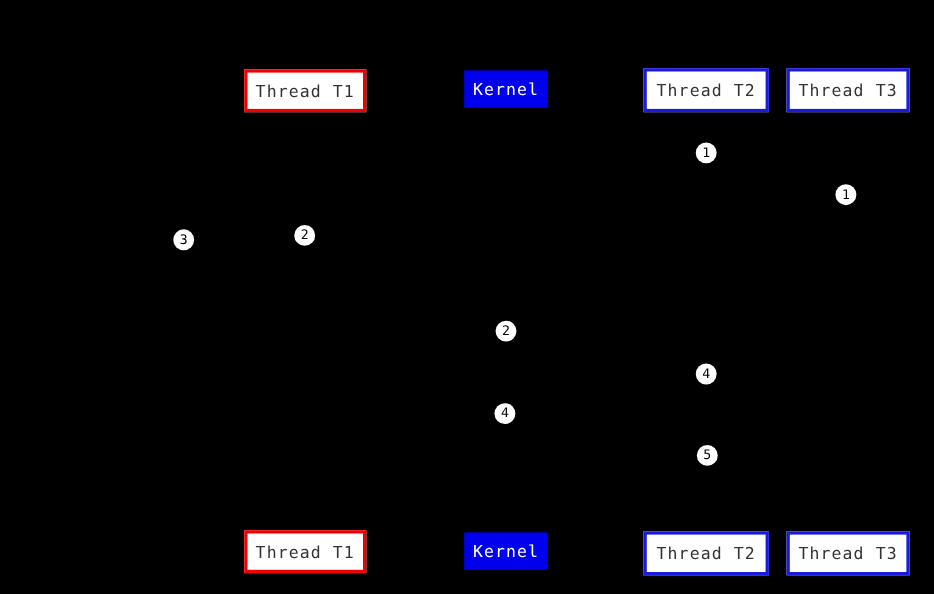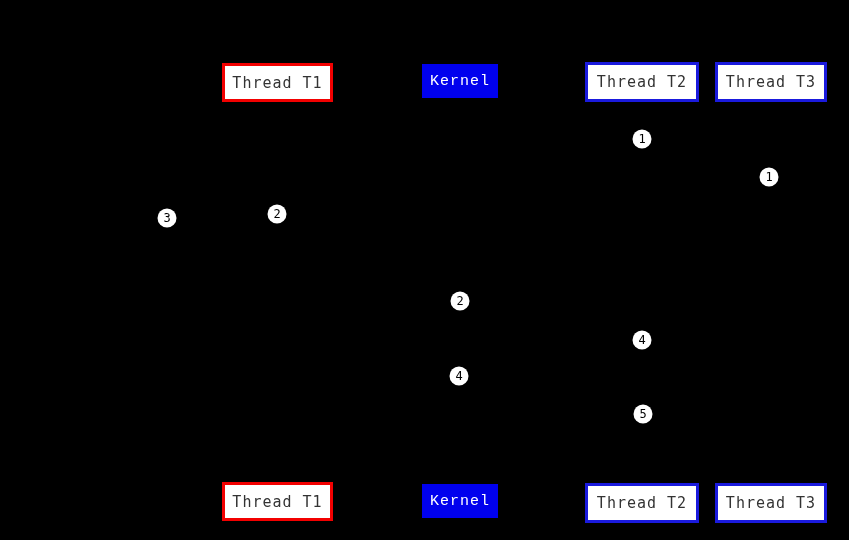--- a/index.html
+++ b/index.html
@@ -26,21 +26,20 @@
   .node.red {
     border: 3px solid var(--red-border, #f00505);
   }
   .node.blue {
     border: 3px solid var(--blue-border, #1515dd);
     text-align: right;
   }
   .node.kernel {
     background: var(--kernel-fill, #0000ee);
     border: none;
-    font-family: Liberation Mono, monospace;
   }
   .node-label {
     font-size: 15px;
     letter-spacing: 1px;
     color: var(--node-text, #333);
     white-space: nowrap;
   }
   .node.kernel .node-label {
     color: var(--kernel-text, #fff);
   }

